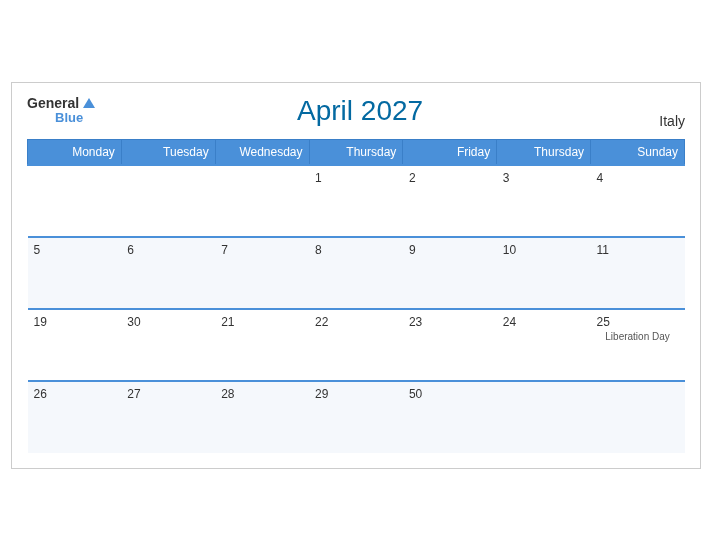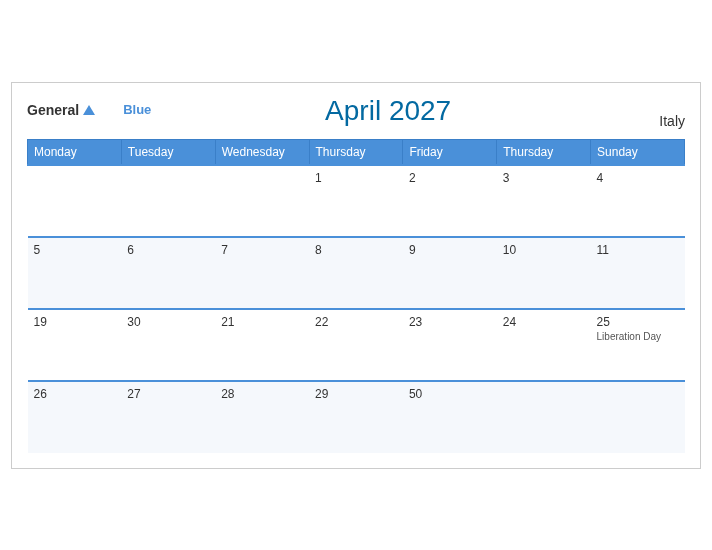--- a/index.html
+++ b/index.html
@@ -19,21 +19,21 @@
       padding: 10px 15px 15px;
     }
     .calendar-header {
       display: flex;
       align-items: center;
       justify-content: space-between;
       margin-bottom: 10px;
     }
     .logo {
       display: flex;
-      flex-direction: row;
+      flex-direction: column;
       line-height: 1.1;
     }
     .logo-general {
       font-size: 14px;
       font-weight: bold;
       color: #333;
       display: flex;
       align-items: center;
       gap: 2px;
     }
@@ -69,21 +69,21 @@
     .calendar-grid {
       width: 100%;
       border-collapse: collapse;
     }
     .calendar-grid th {
       background: #4a90d9;
       color: #fff;
       font-size: 12px;
       font-weight: normal;
       padding: 5px 6px;
-      text-align: left;
+      text-align: right;
       border: 1px solid #3a7fc8;
     }
     .calendar-grid td {
       width: calc(100% / 7);
       height: 72px;
       vertical-align: top;
       padding: 5px 6px;
       border-top: 2px solid #4a90d9;
       border-left: none;
       border-right: none;
@@ -98,20 +98,21 @@
     .day-number {
       font-size: 12px;
       color: #333;
       display: block;
     }
     .holiday-label {
       font-size: 10px;
       color: #555;
       display: block;
       margin-top: 2px;
+      text-align: center;
     }
     .empty-cell {
       background: #fff;
     }
     .calendar-grid tr:nth-child(even) td.empty-cell {
       background: #f5f8fc;
     }
   </style>
 </head>
 <body>

